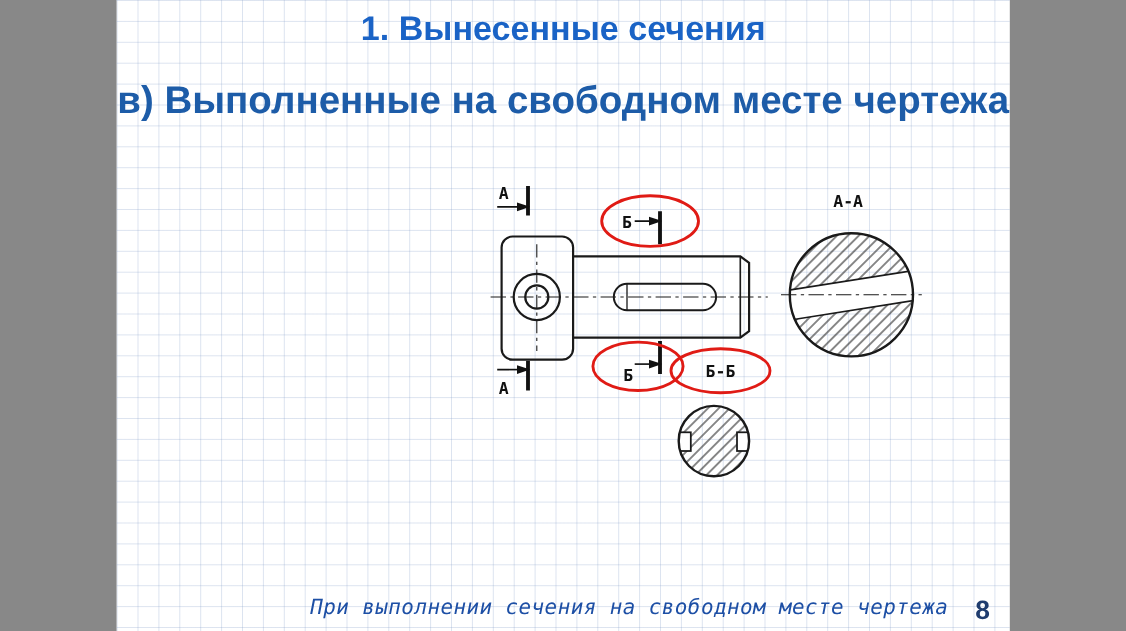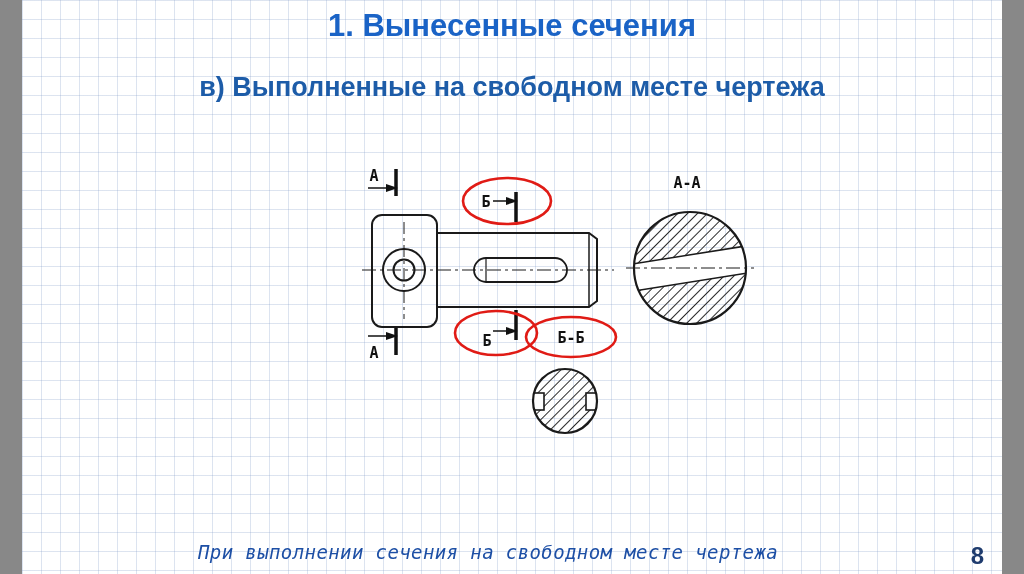--- a/index.html
+++ b/index.html
@@ -1,38 +1,38 @@
 <!DOCTYPE html>
 <html><head>
 <meta charset="utf-8">
 <style>
   html,body{margin:0;padding:0;background:#888;}
   .slide{
     position:relative;
-    width:980px;height:574px;
+    width:812px;height:574px;
     margin:0 auto;
     background-color:#ffffff;
     background-image:
       linear-gradient(to right, rgba(140,165,205,0.30) 1px, transparent 1px),
       linear-gradient(to bottom, rgba(140,165,205,0.30) 1px, transparent 1px);
     background-size:19px 19px;
     overflow:hidden;
     font-family:"Liberation Sans", sans-serif;
   }
   .title{
     position:absolute;top:8px;left:0;width:100%;
     text-align:center;
     font-size:31px;font-weight:bold;
     color:#1a63c6;
     margin:0;
   }
   .subtitle{
     position:absolute;top:72px;left:0;width:100%;
     text-align:center;
-    font-size:27px;font-weight:bold;
+    font-size:35px;font-weight:bold;
     color:#1d5ca8;
     margin:0;
   }
   .drawing{
     position:absolute;left:168px;top:122px;
   }
   svg text{
     font-family:"DejaVu Sans Mono", monospace;
     font-weight:bold;
     fill:#111111;

